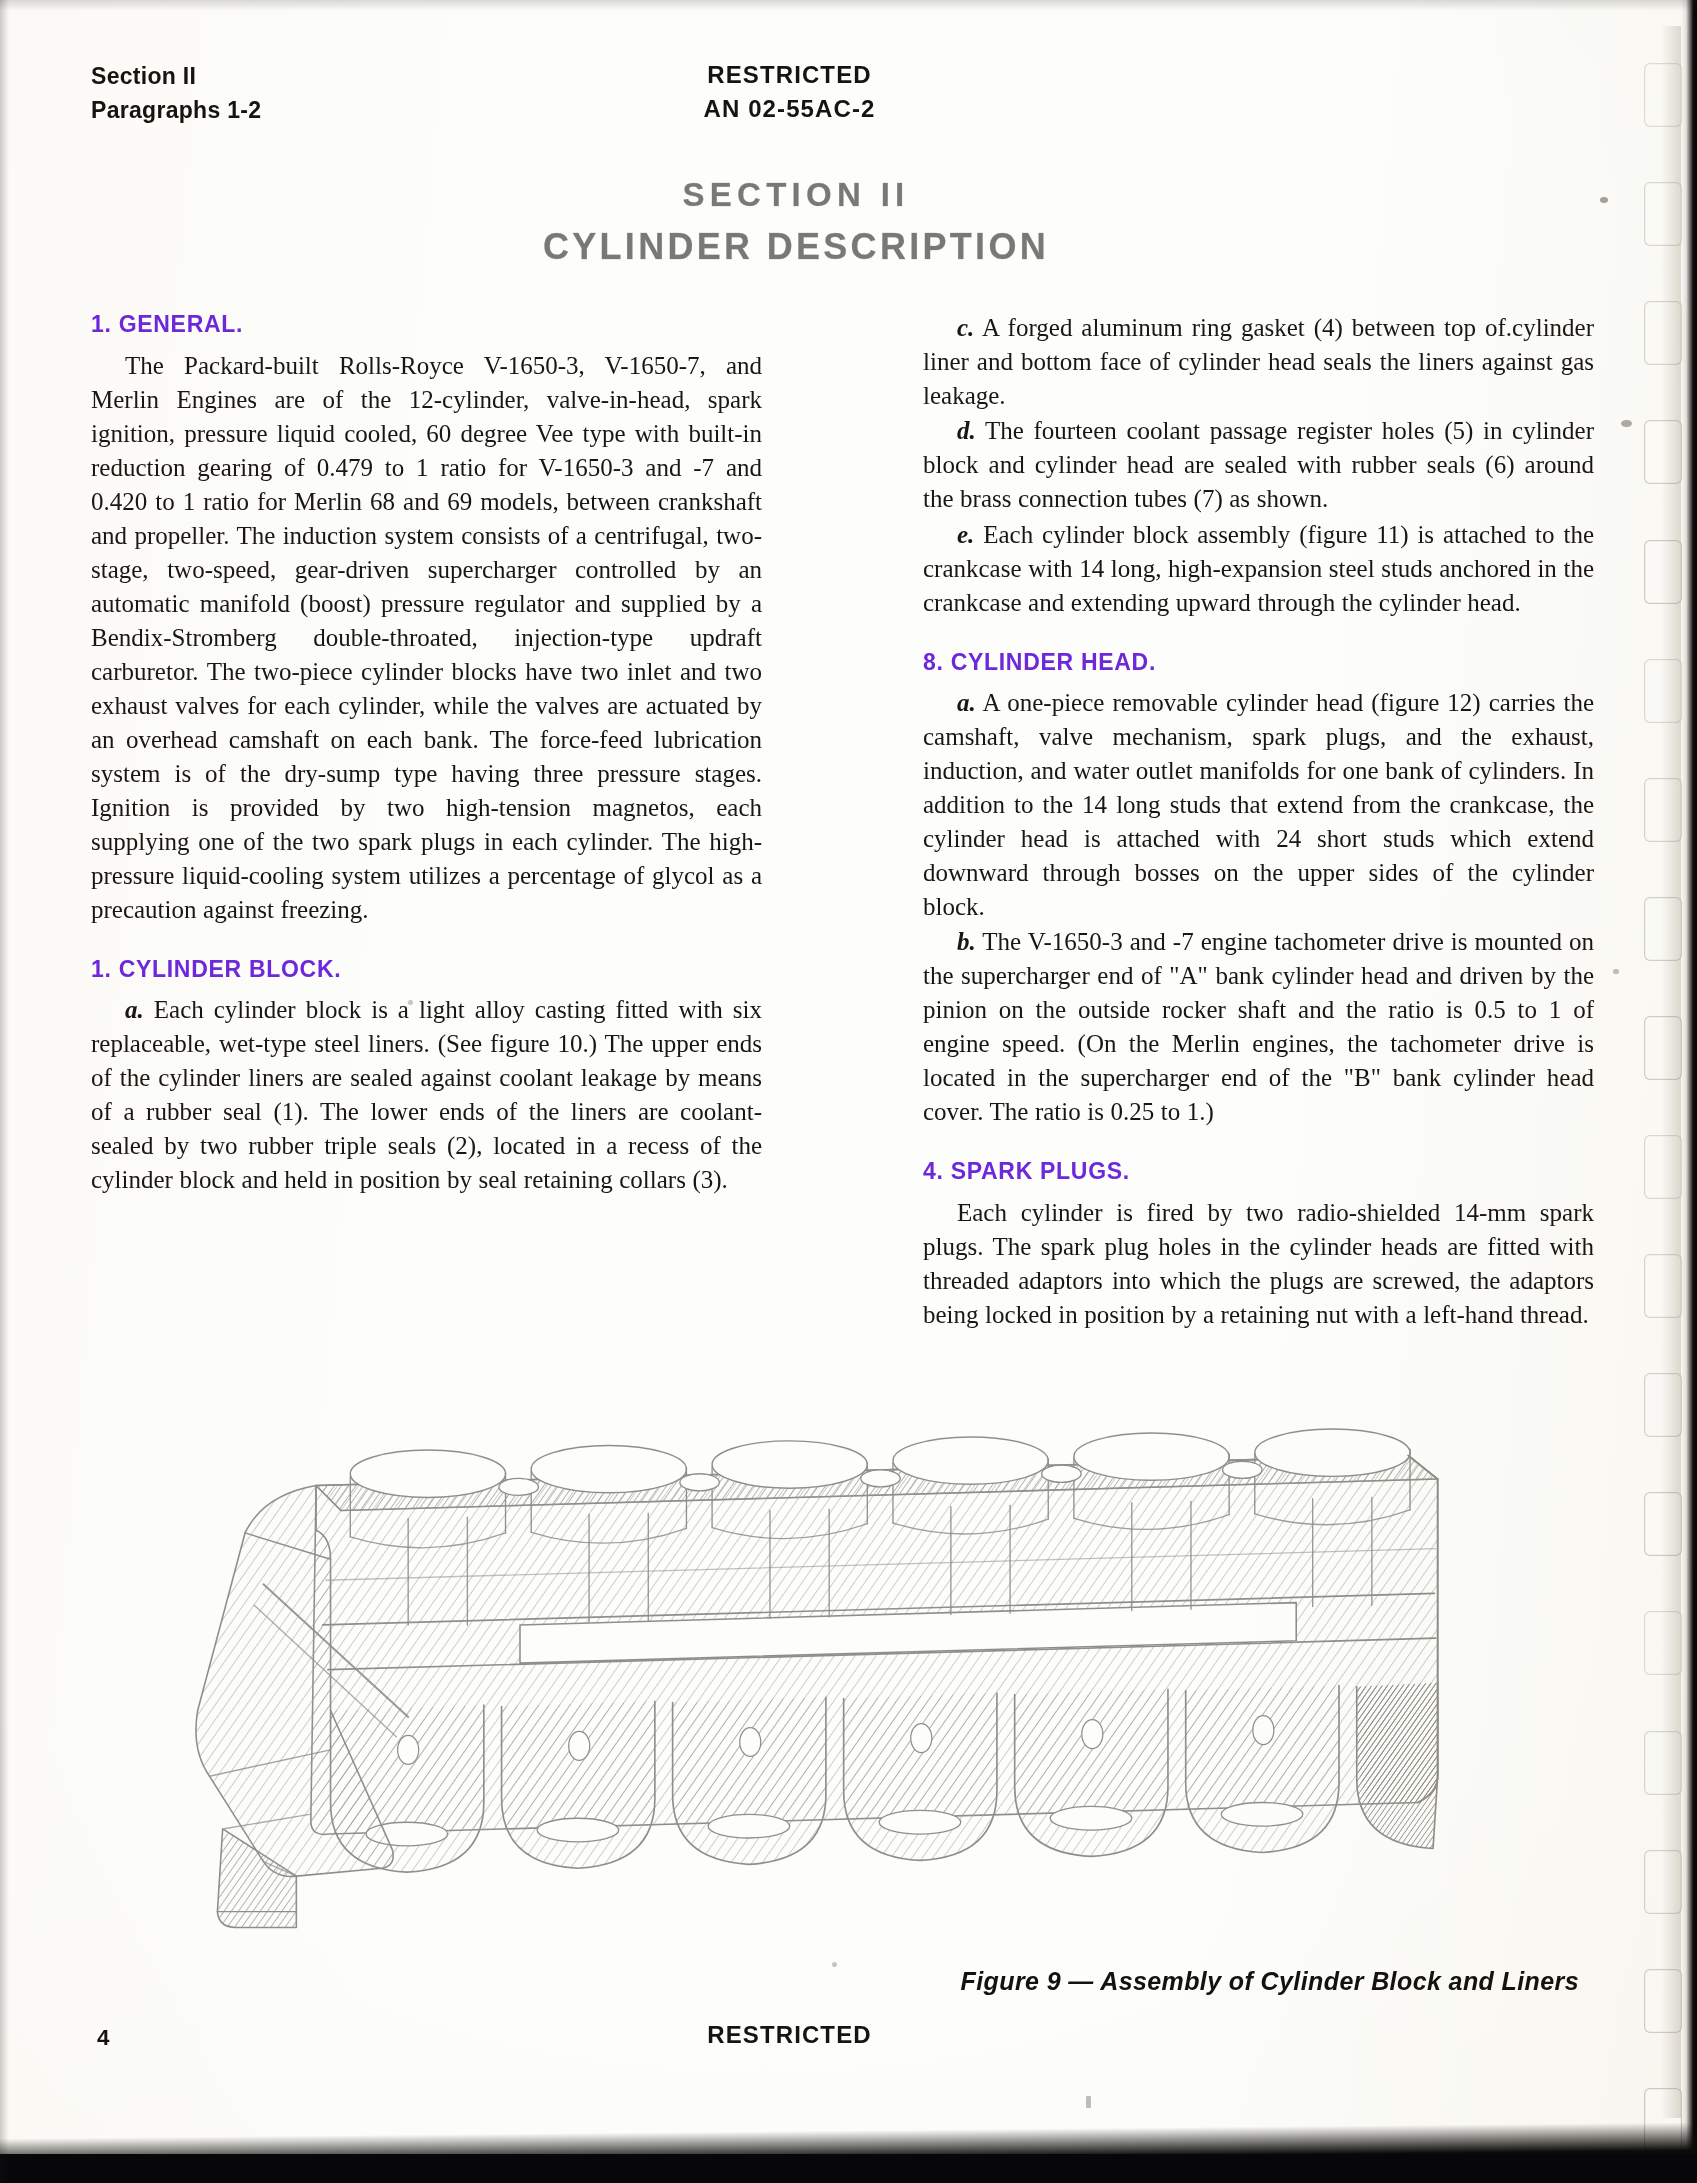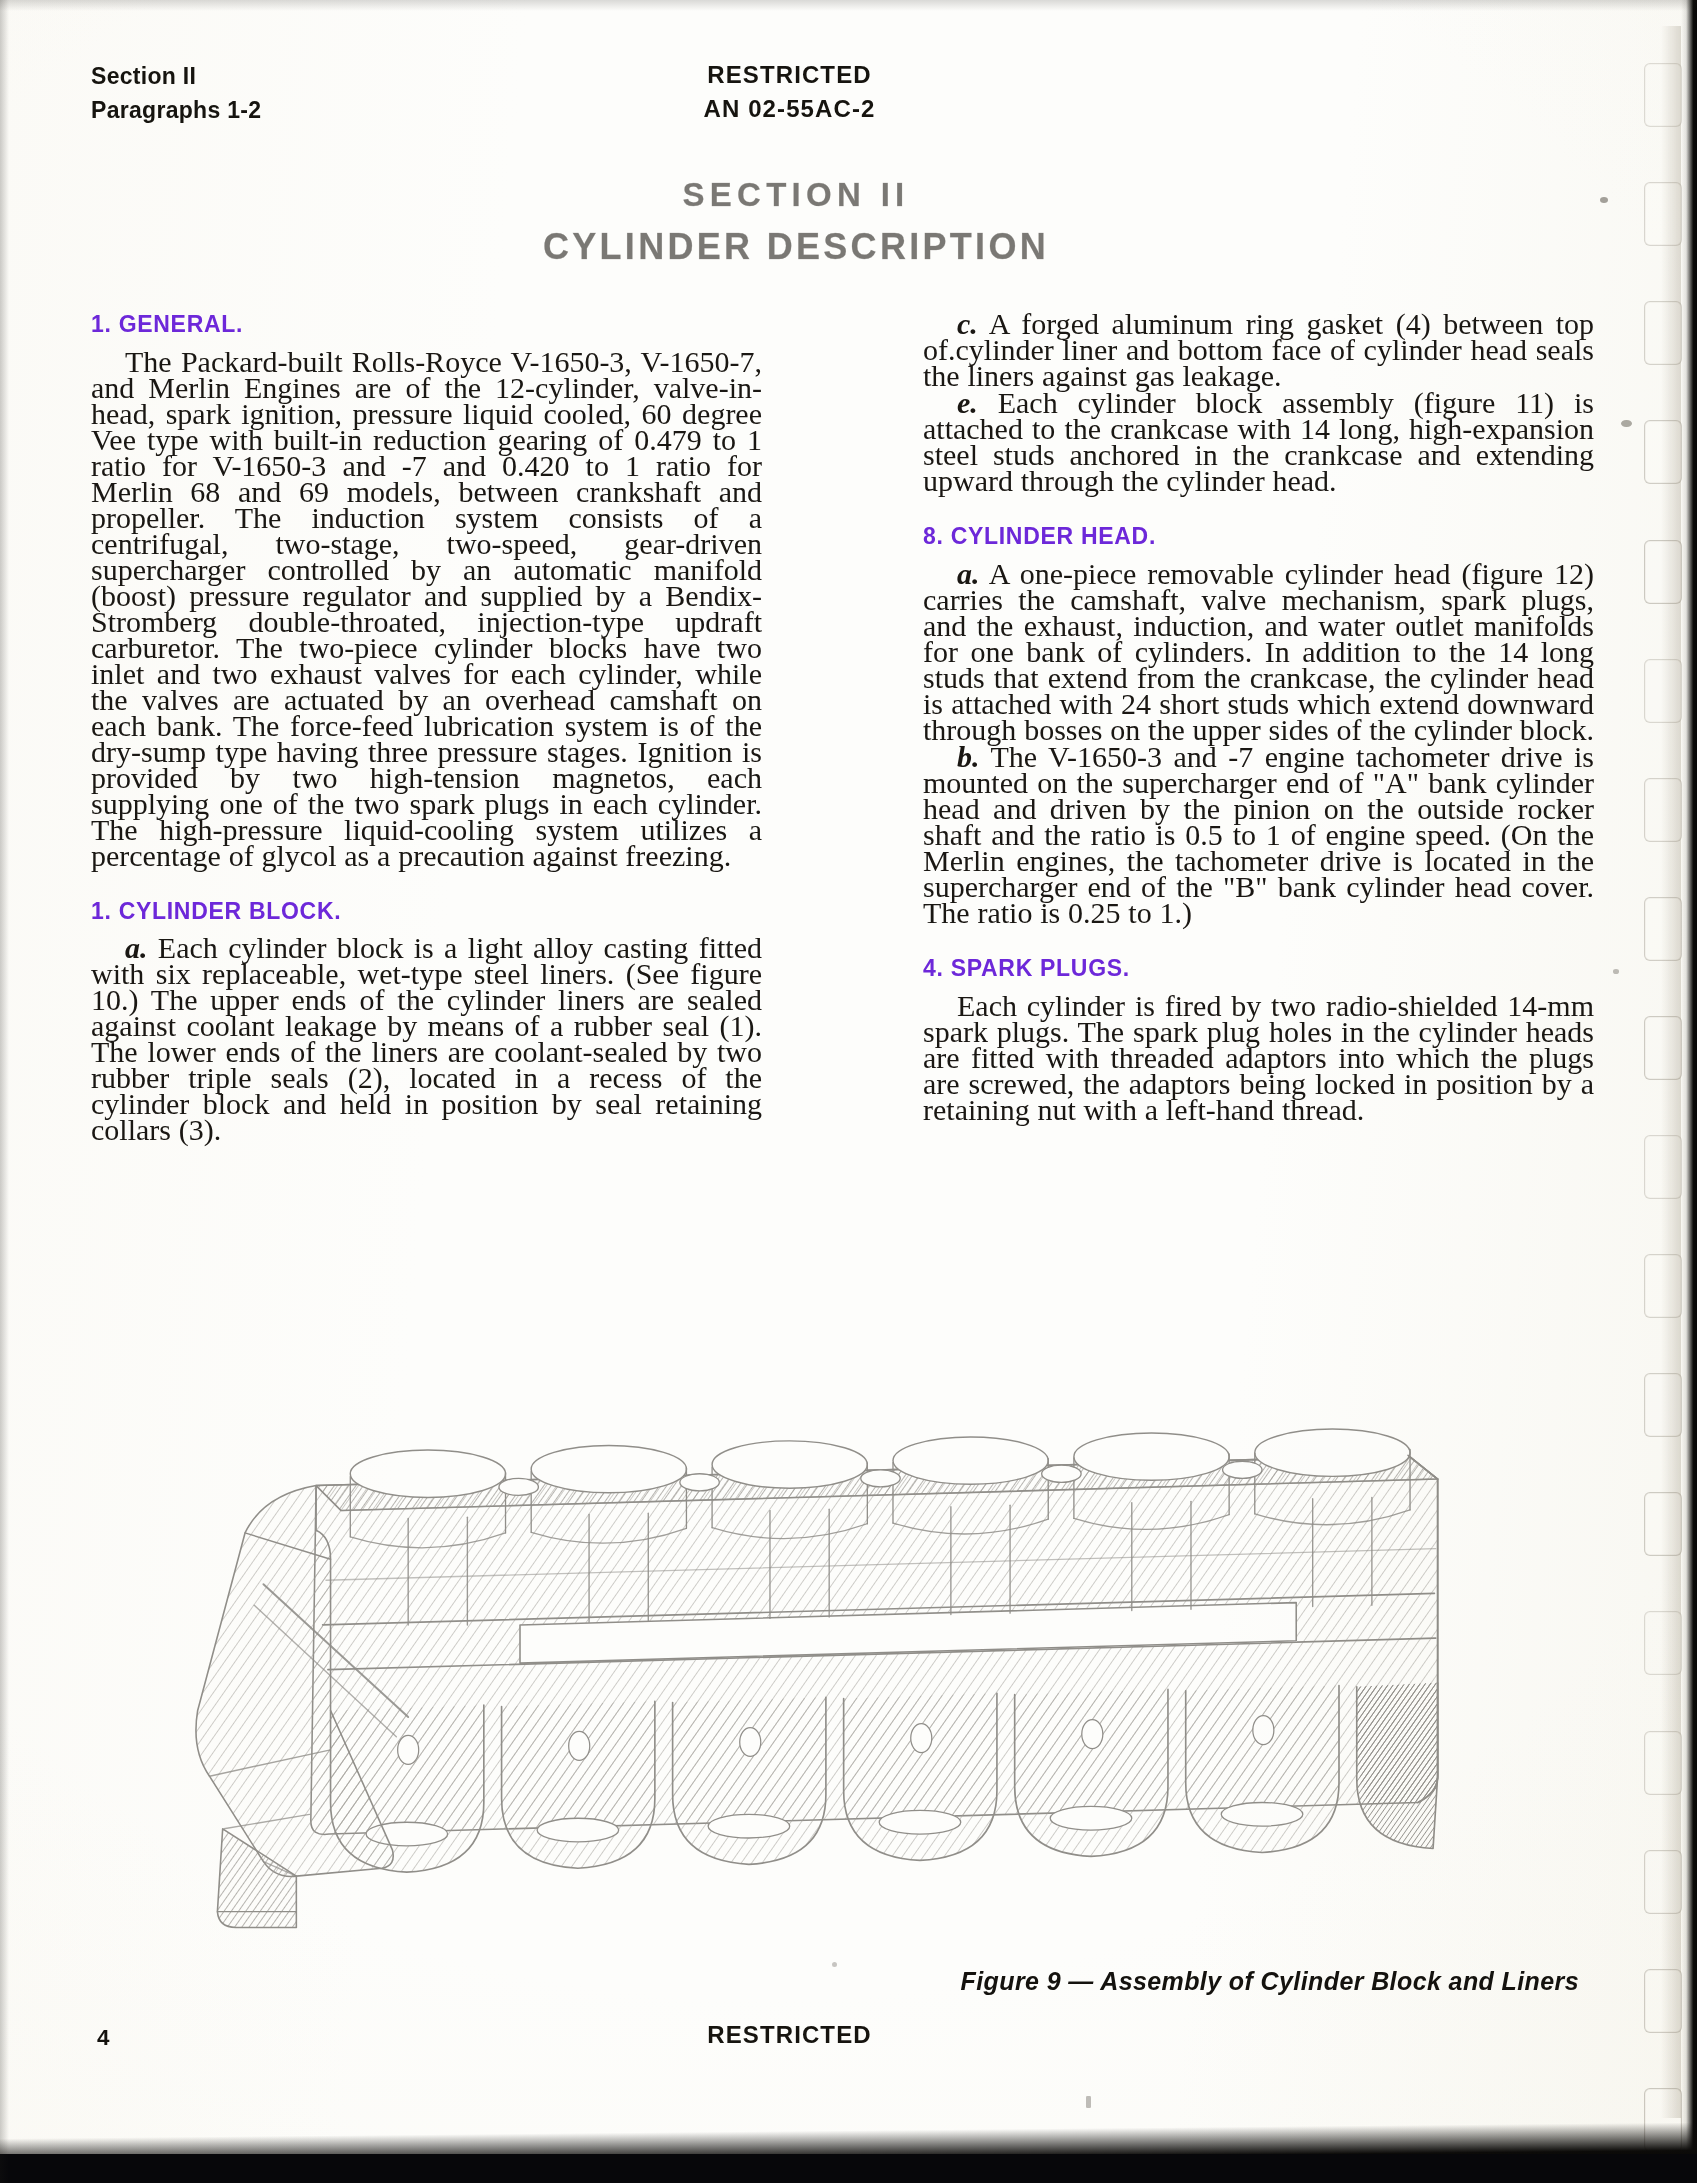--- a/index.html
+++ b/index.html
@@ -95,22 +95,22 @@
   h2.sec{
     font-family:"Liberation Sans",sans-serif;
     font-size:23px;font-weight:700;letter-spacing:0.7px;
     margin:0 0 10.5px 0;color:#6d28d9;
   }
   h2.sec.spaced{margin-top:29px;}
 
   p.body{
     margin:0 0 1.3px 0;
     font-family:"Liberation Serif",serif;
-    font-size:30px;
-    line-height:26px;
+    font-size:25px;
+    line-height:34px;
     text-align:justify;
     text-indent:34px;
     color:#1a1713;
     word-spacing:0.3px;
     -webkit-hyphens:none;hyphens:none;
   }
   p.body em{font-style:italic;font-weight:700;}
 
   
   #figure{
@@ -168,20 +168,21 @@
     <div class="col" id="col-left">
       <h2 class="sec">1. GENERAL.</h2>
       <p class="body">The Packard-built Rolls-Royce V-1650-3, V-1650-7, and Merlin Engines are of the 12-cylinder, valve-in-head, spark ignition, pressure liquid cooled, 60 degree Vee type with built-in reduction gearing of 0.479 to 1 ratio for V-1650-3 and -7 and 0.420 to 1 ratio for Merlin 68 and 69 models, between crankshaft and propeller. The induction system consists of a centrifugal, two-stage, two-speed, gear-driven supercharger controlled by an automatic manifold (boost) pressure regulator and supplied by a Bendix-Stromberg double-throated, injection-type updraft carburetor. The two-piece cylinder blocks have two inlet and two exhaust valves for each cylinder, while the valves are actuated by an overhead camshaft on each bank. The force-feed lubrication system is of the dry-sump type having three pressure stages. Ignition is provided by two high-tension magnetos, each supplying one of the two spark plugs in each cylinder. The high-pressure liquid-cooling system utilizes a percentage of glycol as a precaution against freezing.</p>
 
       <h2 class="sec spaced">1. CYLINDER BLOCK.</h2>
       <p class="body"><em>a.</em> <span>Each cylinder block is a light alloy casting fitted with six replaceable, wet-type steel liners. (See figure 10.) The upper ends of the cylinder liners are sealed against coolant leakage by means of a rubber seal (1). The lower ends of the liners are coolant-sealed by two rubber triple seals (2), located in a recess of the cylinder block and held in position by seal retaining collars (3).</span></p>
     </div>
 
     <div class="col" id="col-right">
       <p class="body"><em>c.</em> <span>A forged aluminum ring gasket (4) between top of.cylinder liner and bottom face of cylinder head seals the liners against gas leakage.</span></p>
+      <p class="body"><em>d.</em> <span>The fourteen coolant passage register holes (5) in cylinder block and cylinder head are sealed with rubber seals (6) around the brass connection tubes (7) as shown.</span></p>
       <p class="body"><em>e.</em> <span>Each cylinder block assembly (figure 11) is attached to the crankcase with 14 long, high-expansion steel studs anchored in the crankcase and extending upward through the cylinder head.</span></p>
 
       <h2 class="sec spaced">8. CYLINDER HEAD.</h2>
       <p class="body"><em>a.</em> <span>A one-piece removable cylinder head (figure 12) carries the camshaft, valve mechanism, spark plugs, and the exhaust, induction, and water outlet manifolds for one bank of cylinders. In addition to the 14 long studs that extend from the crankcase, the cylinder head is attached with 24 short studs which extend downward through bosses on the upper sides of the cylinder block.</span></p>
       <p class="body"><em>b.</em> <span>The V-1650-3 and -7 engine tachometer drive is mounted on the supercharger end of "A" bank cylinder head and driven by the pinion on the outside rocker shaft and the ratio is 0.5 to 1 of engine speed. (On the Merlin engines, the tachometer drive is located in the supercharger end of the "B" bank cylinder head cover. The ratio is 0.25 to 1.)</span></p>
 
       <h2 class="sec spaced">4. SPARK PLUGS.</h2>
       <p class="body">Each cylinder is fired by two radio-shielded 14-mm spark plugs. The spark plug holes in the cylinder heads are fitted with threaded adaptors into which the plugs are screwed, the adaptors being locked in position by a retaining nut with a left-hand thread.</p>
     </div>
   </div>

